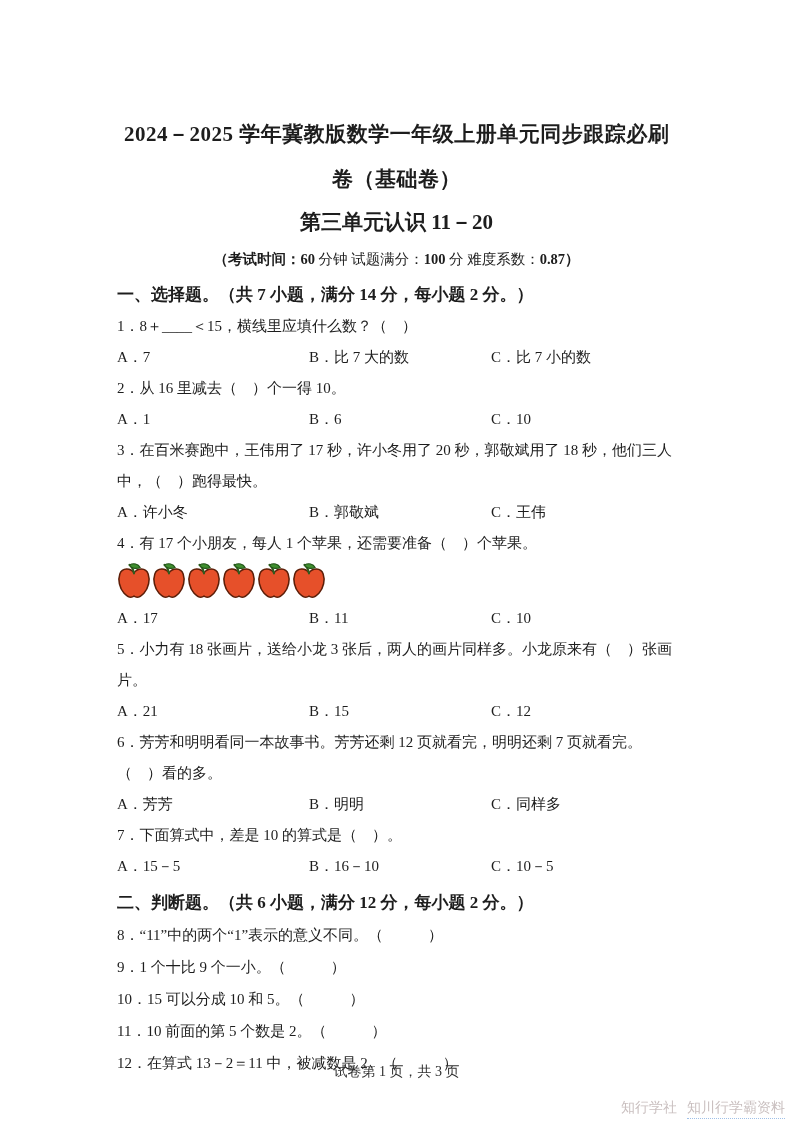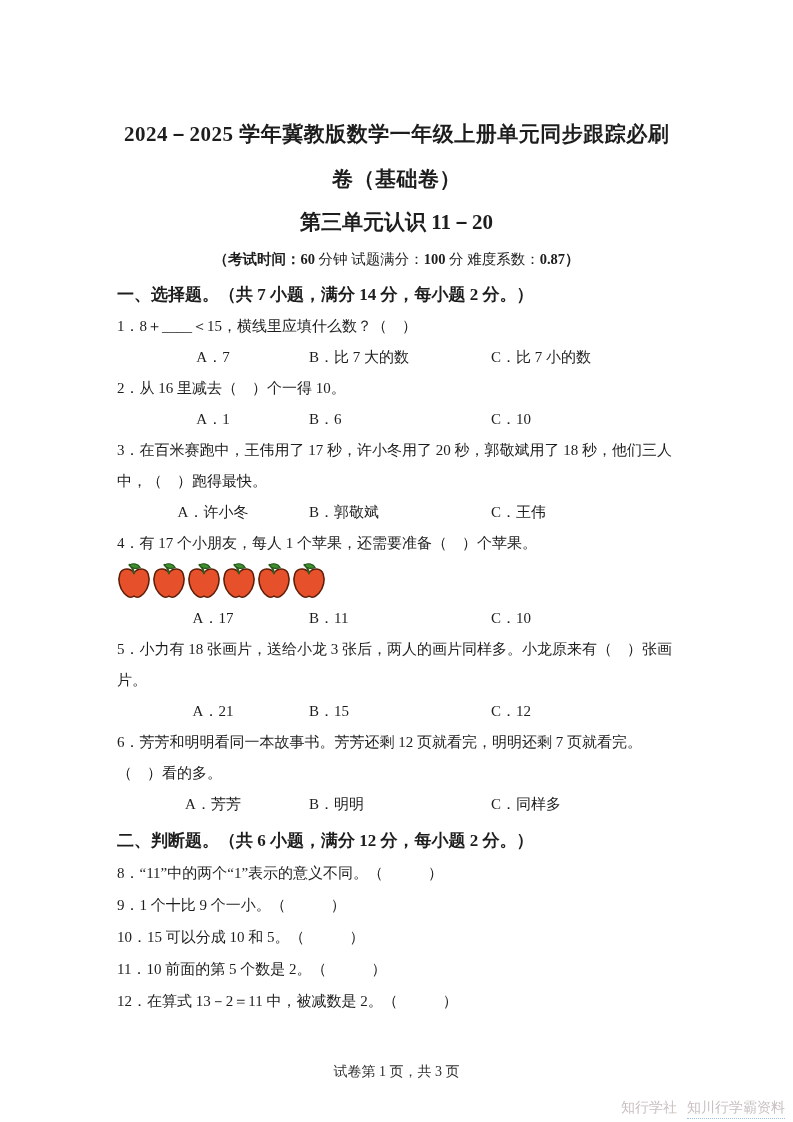--- a/index.html
+++ b/index.html
@@ -50,21 +50,21 @@
   }
   .q-text {
     font-size: 15px;
     line-height: 31px;
   }
   .options {
     display: flex;
     font-size: 15px;
     line-height: 31px;
   }
-  .opt-a { width: 192px; text-align: center; }
+  .opt-a { width: 192px; }
   .opt-b { width: 182px; }
   .opt-c { flex: 1; }
   .apples {
     display: flex;
     align-items: flex-end;
     gap: 1px;
     height: 44px;
     padding: 1px 0 2px 0;
   }
   .apple-svg { display: block; }
@@ -189,20 +189,28 @@
 
     <div class="question">
       <div class="q-text">6．芳芳和明明看同一本故事书。芳芳还剩 12 页就看完，明明还剩 7 页就看完。（　）看的多。</div>
       <div class="options">
         <span class="opt-a">A．芳芳</span>
         <span class="opt-b">B．明明</span>
         <span class="opt-c">C．同样多</span>
       </div>
     </div>
 
+    <div class="question">
+      <div class="q-text">7．下面算式中，差是 10 的算式是（　）。</div>
+      <div class="options">
+        <span class="opt-a">A．15－5</span>
+        <span class="opt-b">B．16－10</span>
+        <span class="opt-c">C．10－5</span>
+      </div>
+    </div>
 
     <div class="sec-header">二、判断题。（共 6 小题，满分 12 分，每小题 2 分。）</div>
 
     <div class="question judge">
       <div class="q-text">8．“11”中的两个“1”表示的意义不同。（　　　）</div>
     </div>
     <div class="question judge">
       <div class="q-text">9．1 个十比 9 个一小。（　　　）</div>
     </div>
     <div class="question judge">

